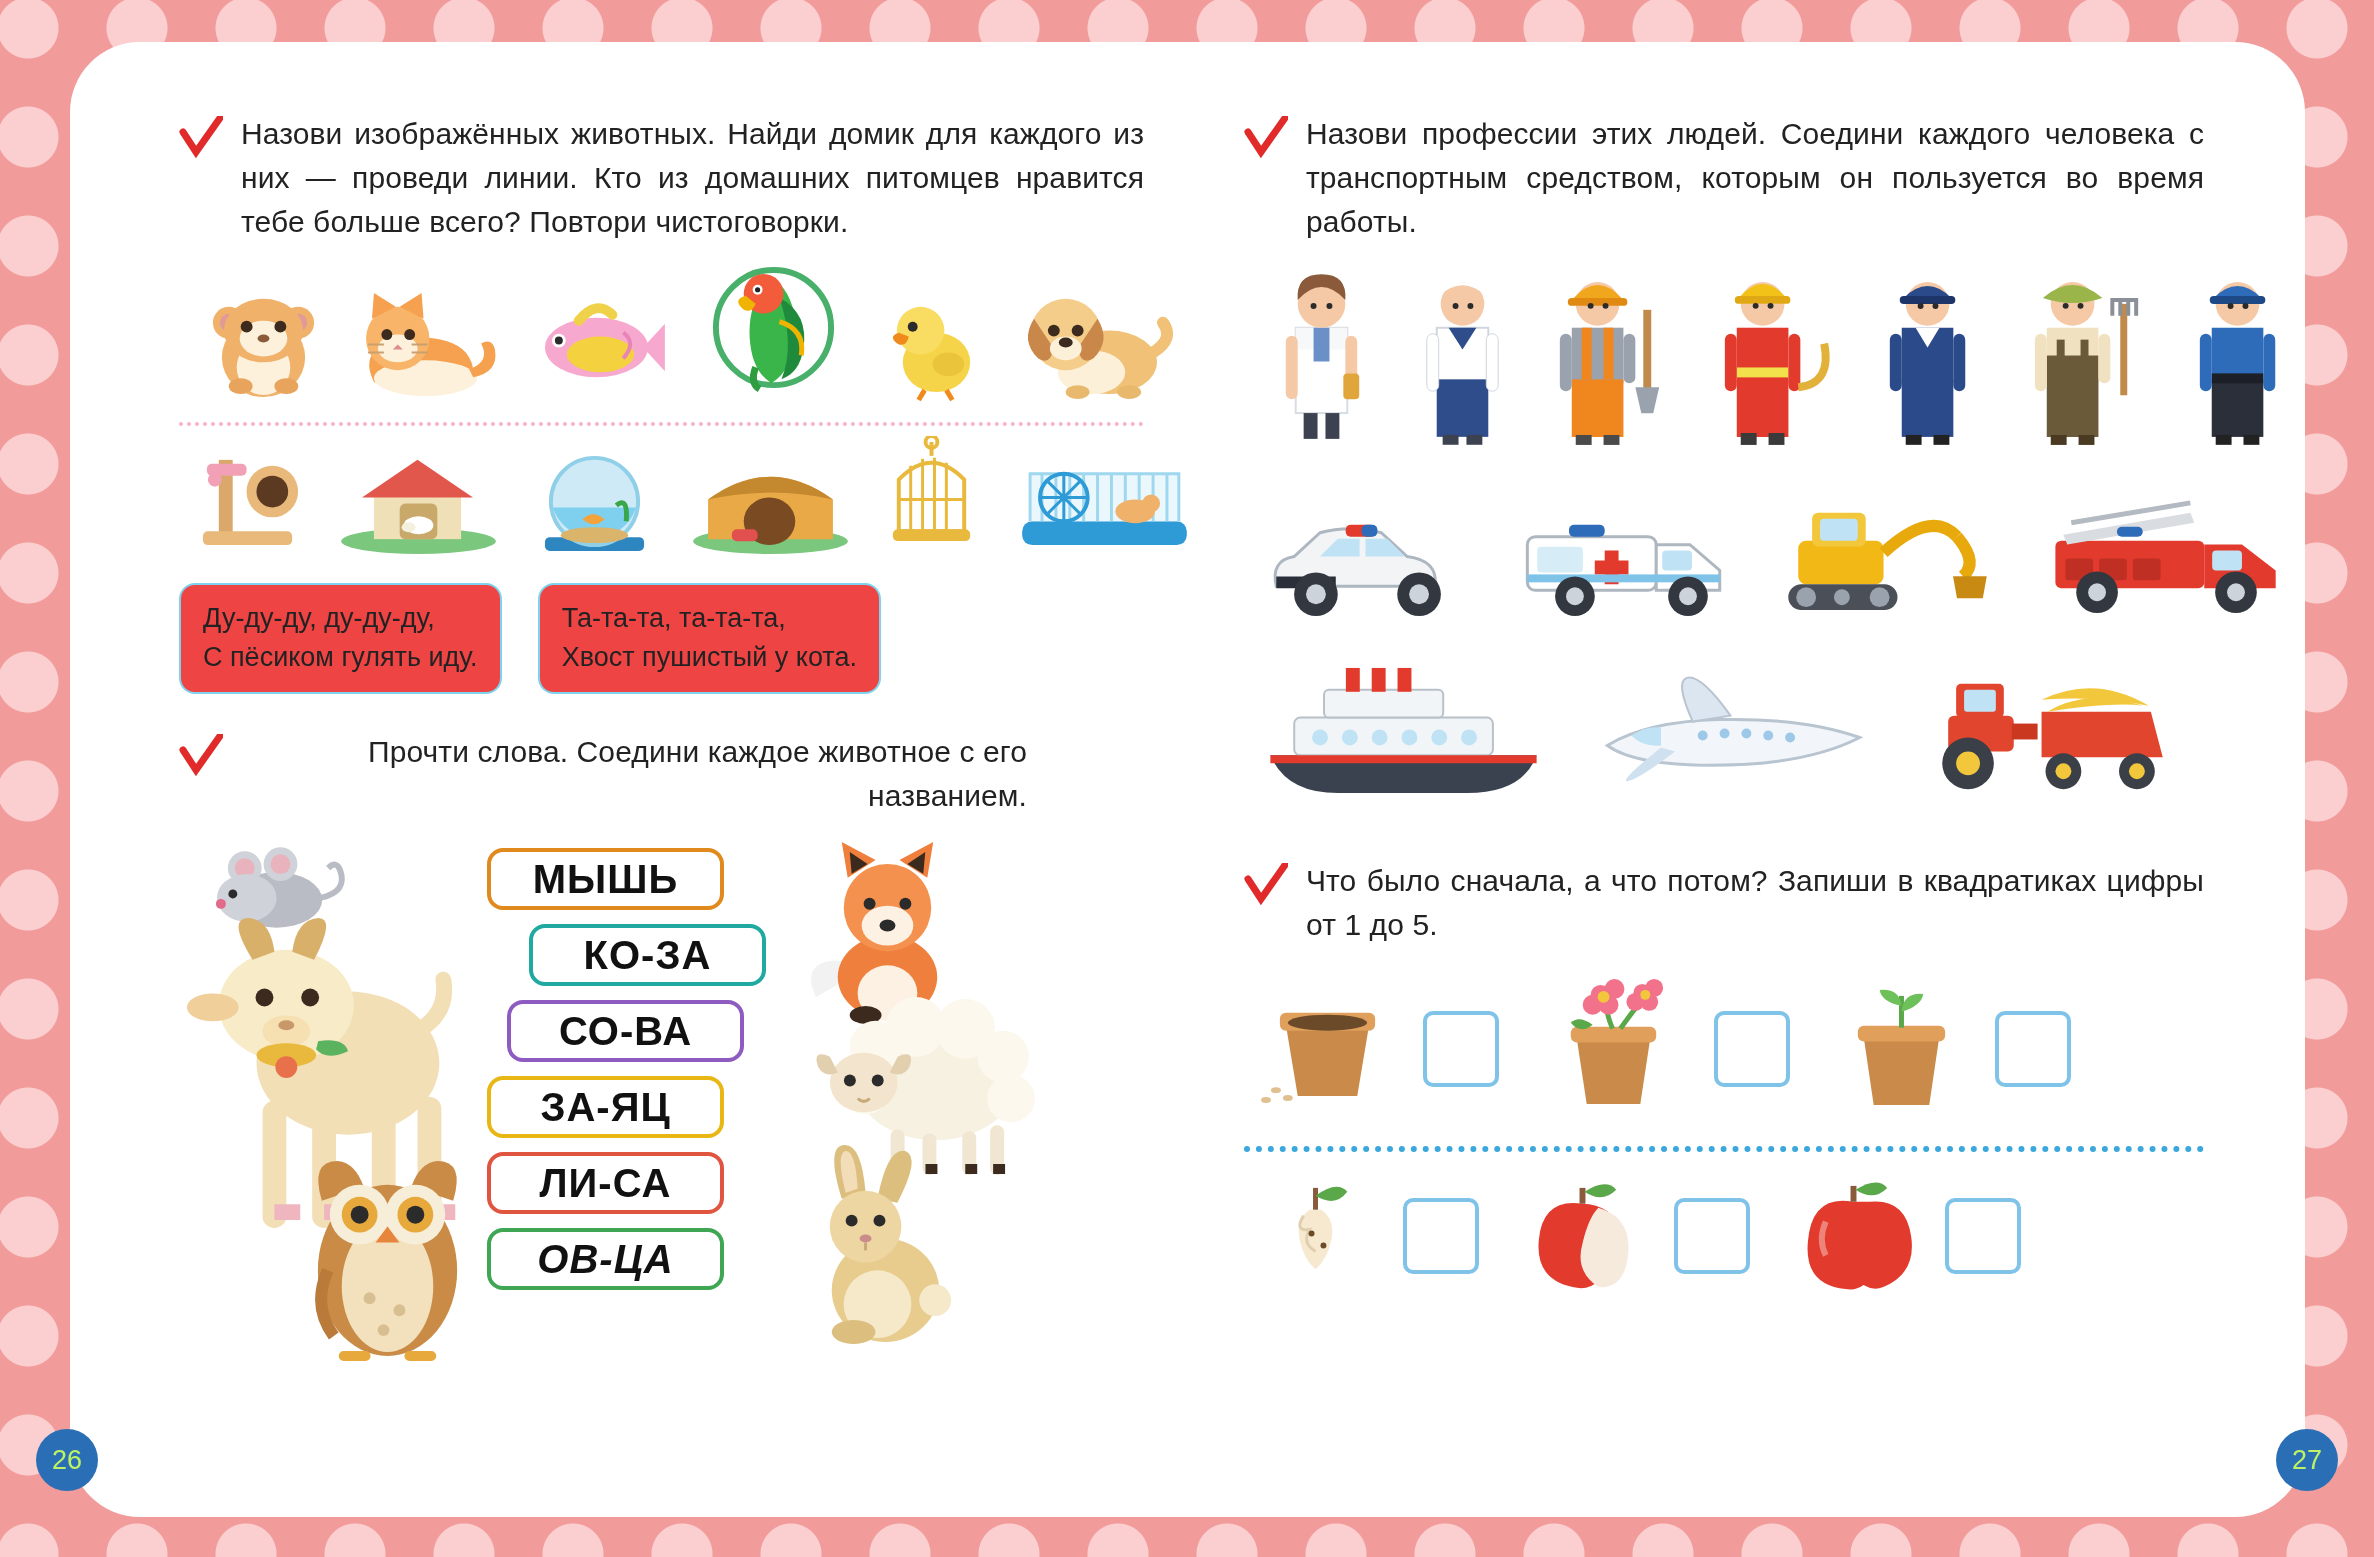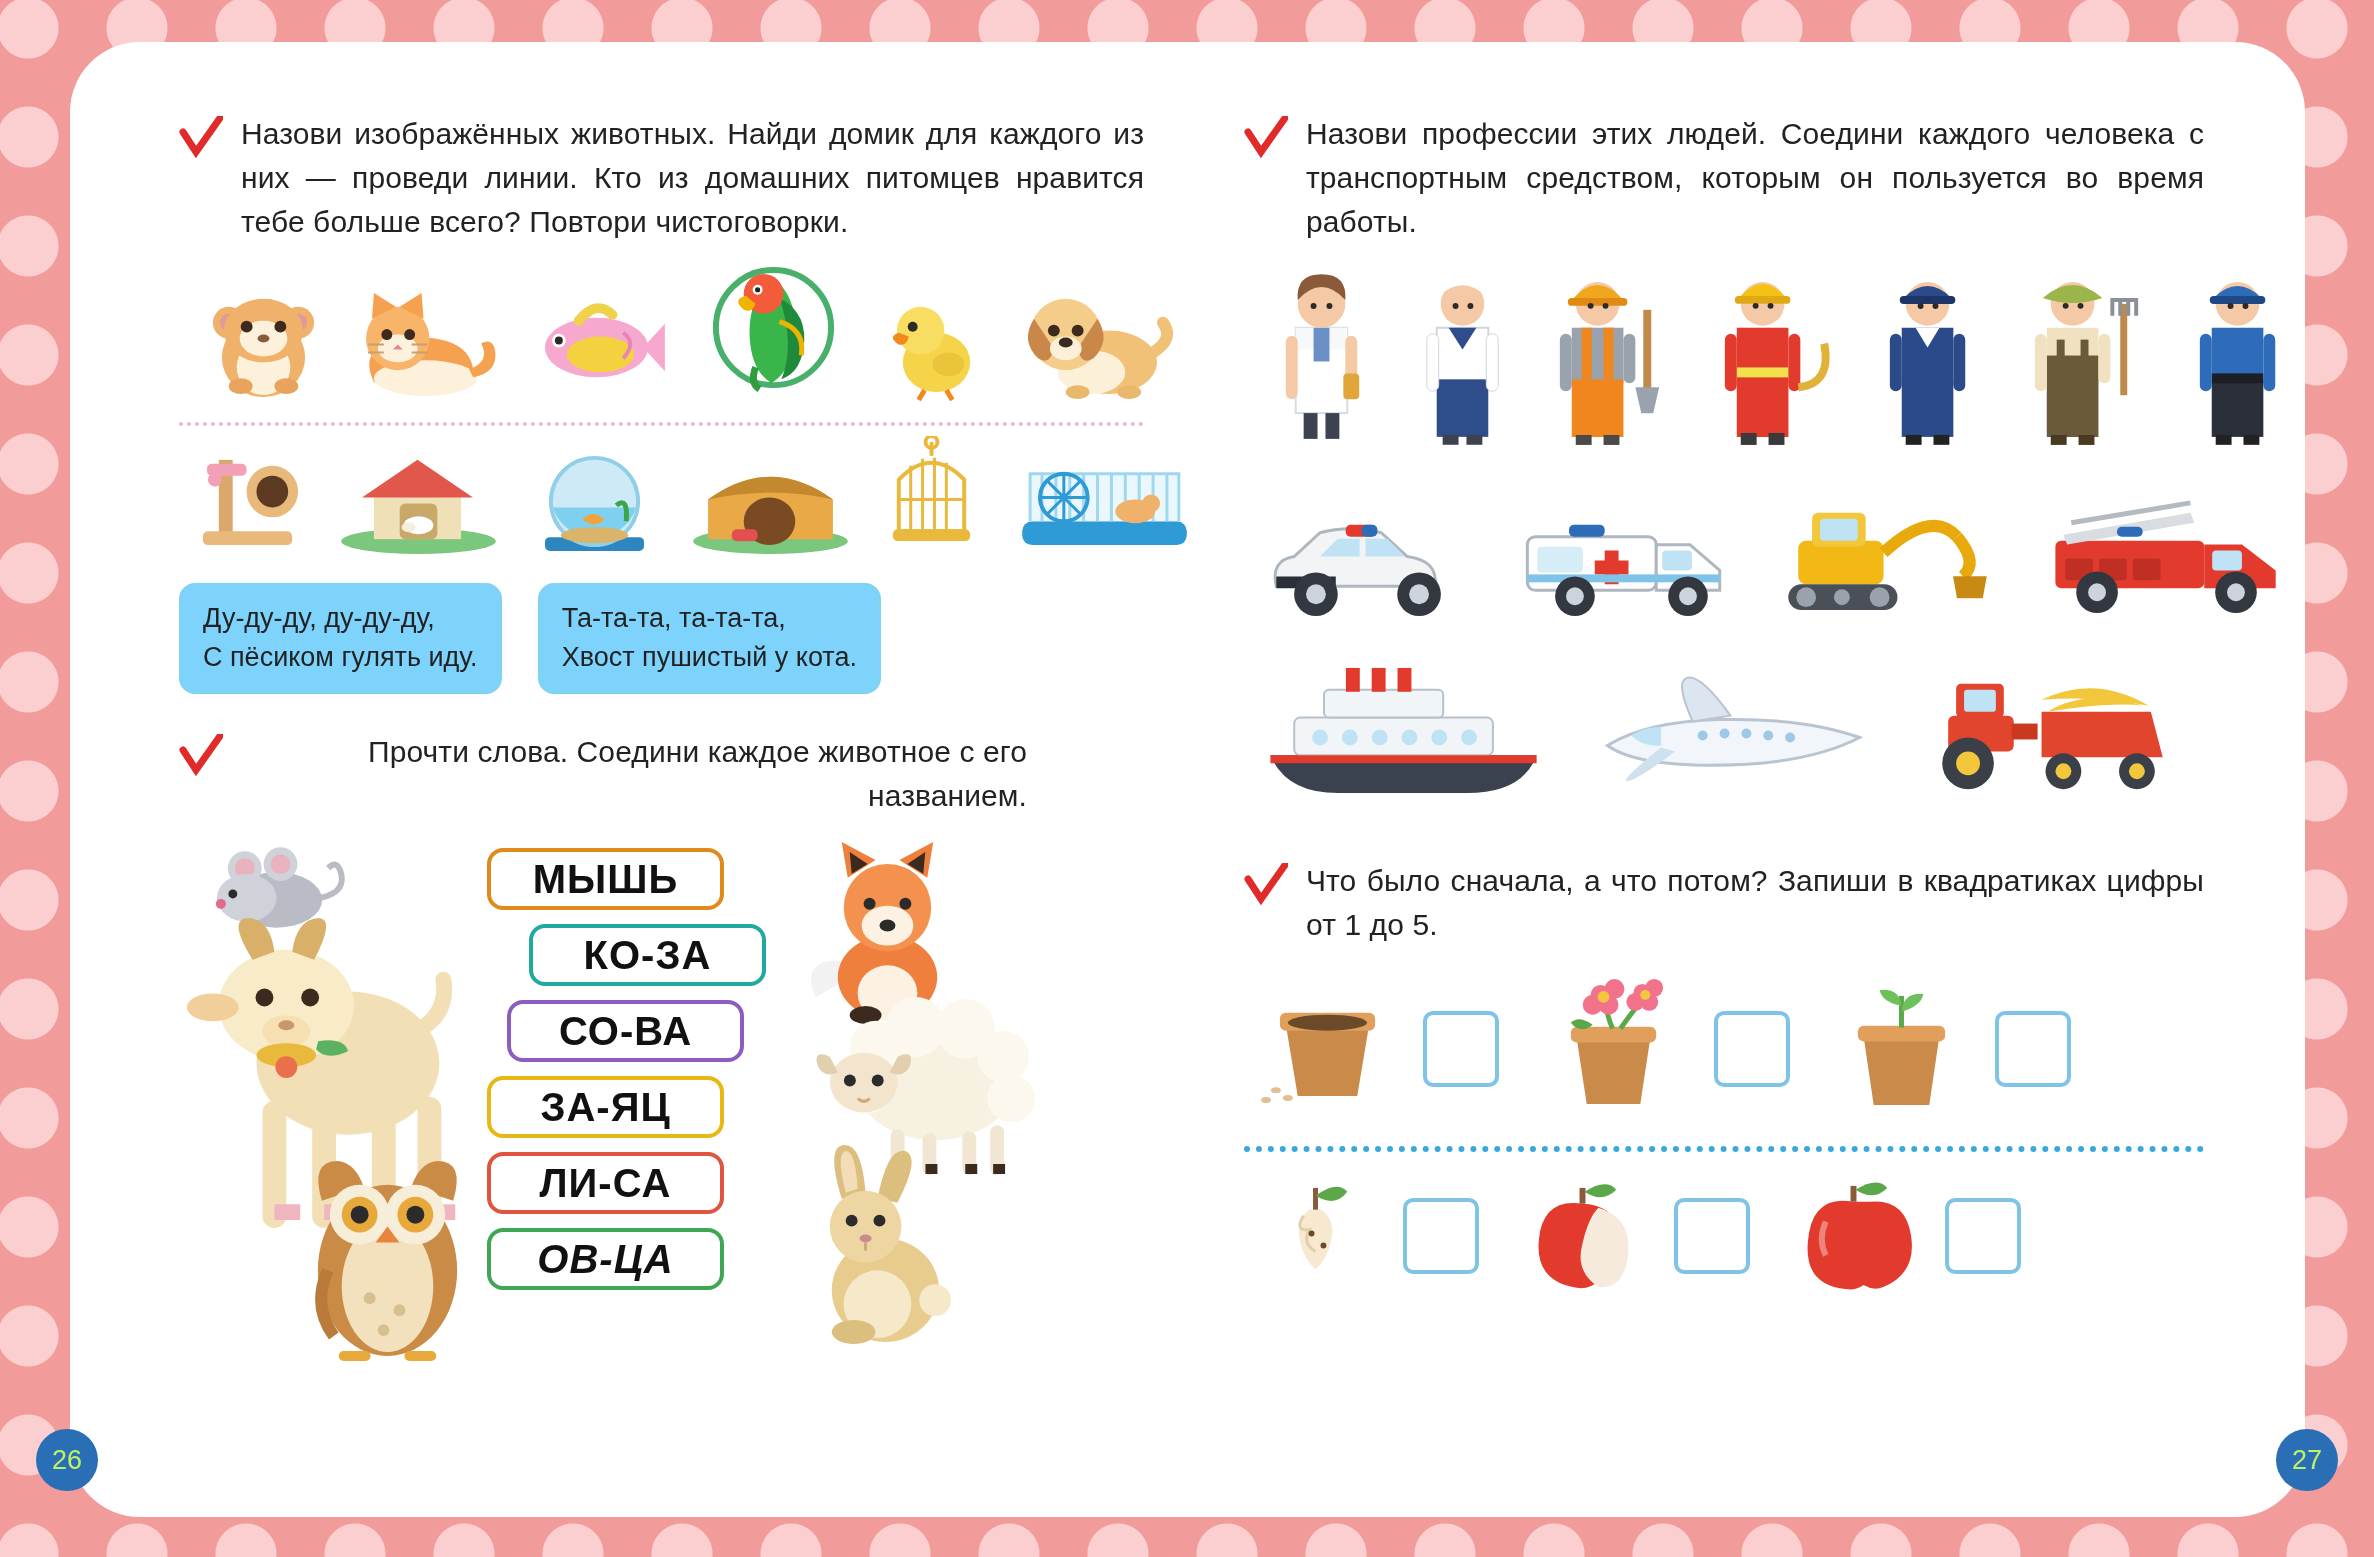--- a/index.html
+++ b/index.html
@@ -57,21 +57,21 @@
     margin:26px 0 22px 0;
   }
 
   
   .chants { display:flex; gap:36px; margin-top:24px; }
   .chant {
     border:2.5px solid #7fd3ef;
     border-radius:16px;
     padding:14px 22px 16px 22px;
     font-size:27px; line-height:1.42; color:#222;
-    background:#7dd3fc;
+    background:#ef4444;
   }
 
   
   .pill {
     width:237px; height:62px;
     border-radius:16px;
     border:4px solid #888;
     display:flex; align-items:center; justify-content:center;
     font-size:40px; font-weight:bold; letter-spacing:1px;
     color:#111; background:#fff;

